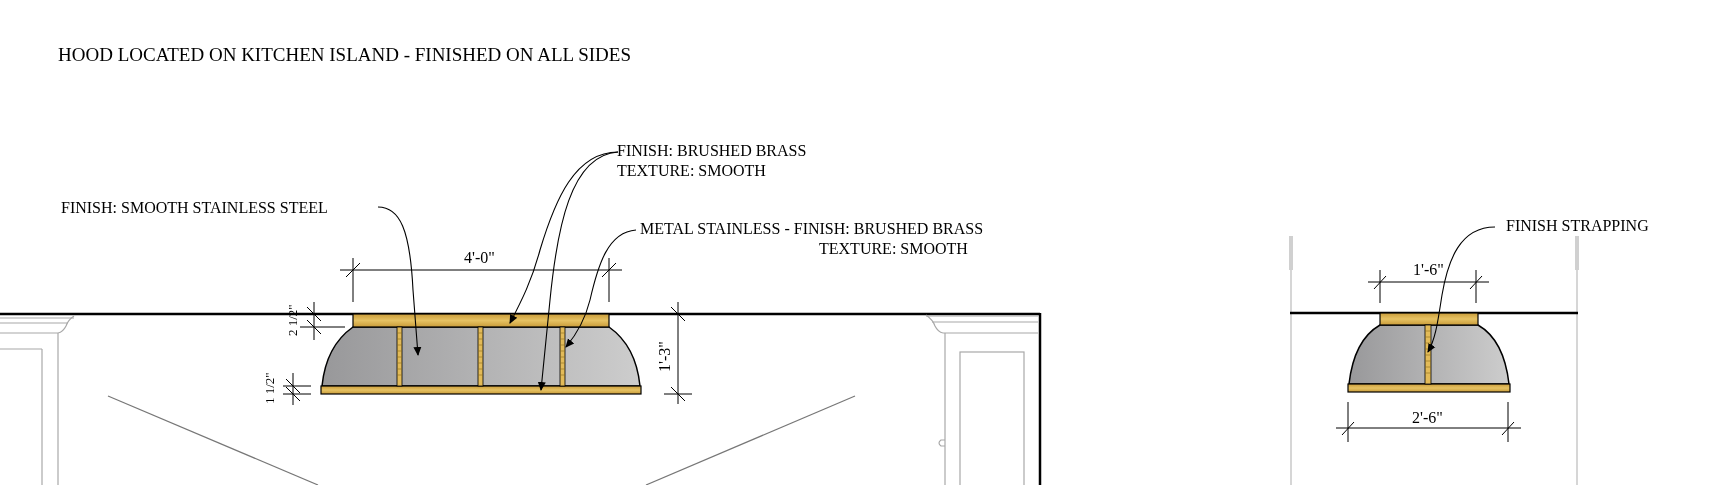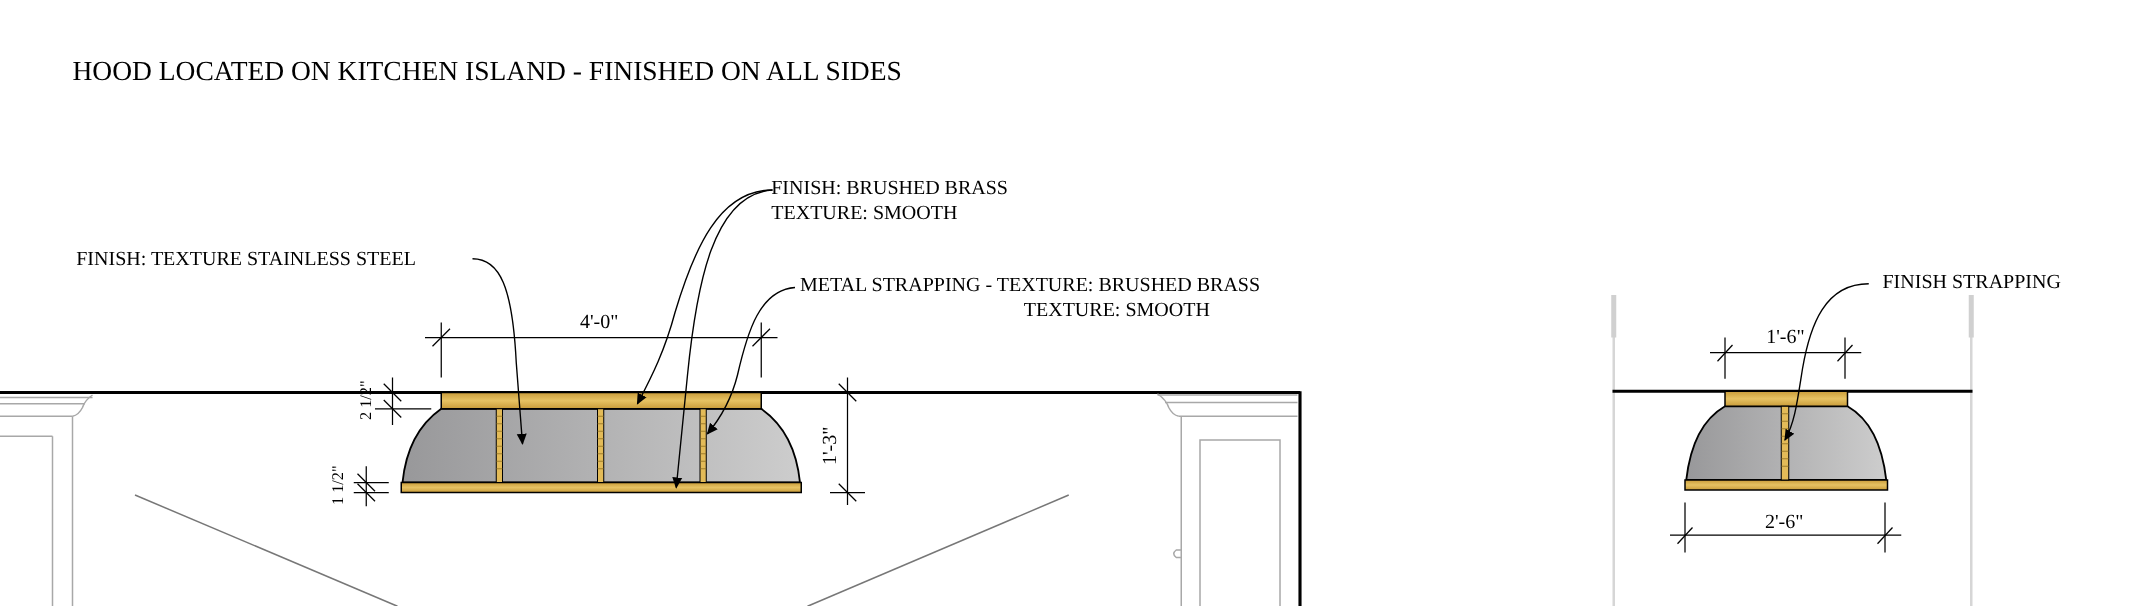--- a/index.html
+++ b/index.html
@@ -1,18 +1,18 @@
 <!DOCTYPE html>
 <html><head>
 <meta charset="utf-8">
 <style>
   html, body { margin:0; padding:0; background:#ffffff; }
   body { width:1722px; height:485px; position:relative; overflow:hidden;
          font-family:"Liberation Serif", "DejaVu Serif", serif; color:#000; }
-  .title { position:absolute; left:58px; top:44px; font-size:22px; letter-spacing:0px; white-space:nowrap; }
+  .title { position:absolute; left:58px; top:44px; font-size:19px; letter-spacing:0px; white-space:nowrap; }
   .note { position:absolute; font-size:16px; line-height:20px; white-space:nowrap; }
   .dim { position:absolute; font-size:16px; white-space:nowrap; }
   .dim-v { position:absolute; font-size:16px; white-space:nowrap; transform:rotate(-90deg); transform-origin:left top; }
   svg.draw { position:absolute; left:0; top:0; }
 </style>
 </head>
 <body>
 
 <div class="title">HOOD LOCATED ON KITCHEN ISLAND - FINISHED ON ALL SIDES</div>
 
@@ -173,24 +173,24 @@
       <line x1="1348" y1="402" x2="1348" y2="442"></line>
       <line x1="1508" y1="402" x2="1508" y2="442"></line>
       <line x1="1342" y1="435" x2="1354" y2="422"></line>
       <line x1="1502" y1="435" x2="1514" y2="422"></line>
     </g>
 
     <path d="M1495,227 C1460,227 1448,260 1442,295 C1438,320 1436,338 1428,352" fill="none" stroke="#000" stroke-width="1.1" marker-end="url(#arrow)"></path>
   </g>
 </svg>
 
-<div class="note" style="left:61px; top:198px;">FINISH: TEXTURE STAINLESS STEEL</div>
+<div class="note" style="left:61px; top:198px;">FINISH: SMOOTH STAINLESS STEEL</div>
 <div class="note" style="left:617px; top:141px;">FINISH: BRUSHED BRASS</div>
 <div class="note" style="left:617px; top:161px;">TEXTURE: SMOOTH</div>
-<div class="note" style="left:640px; top:219px;">METAL STRAPPING - TEXTURE: BRUSHED BRASS</div>
+<div class="note" style="left:640px; top:219px;">METAL STAINLESS - FINISH: BRUSHED BRASS</div>
 <div class="note" style="left:819px; top:239px;">TEXTURE: SMOOTH</div>
 <div class="note" style="left:1506px; top:216px;">FINISH STRAPPING</div>
 
 <div class="dim" style="left:464px; top:249px;">4'-0"</div>
 <div class="dim-v" style="left:656px; top:372px;">1'-3"</div>
 <div class="dim-v" style="left:285px; top:336px; font-size:13px;">2 1/2"</div>
 <div class="dim-v" style="left:262px; top:404px; font-size:13px;">1 1/2"</div>
 <div class="dim" style="left:1413px; top:261px;">1'-6"</div>
 <div class="dim" style="left:1412px; top:409px;">2'-6"</div>
 

